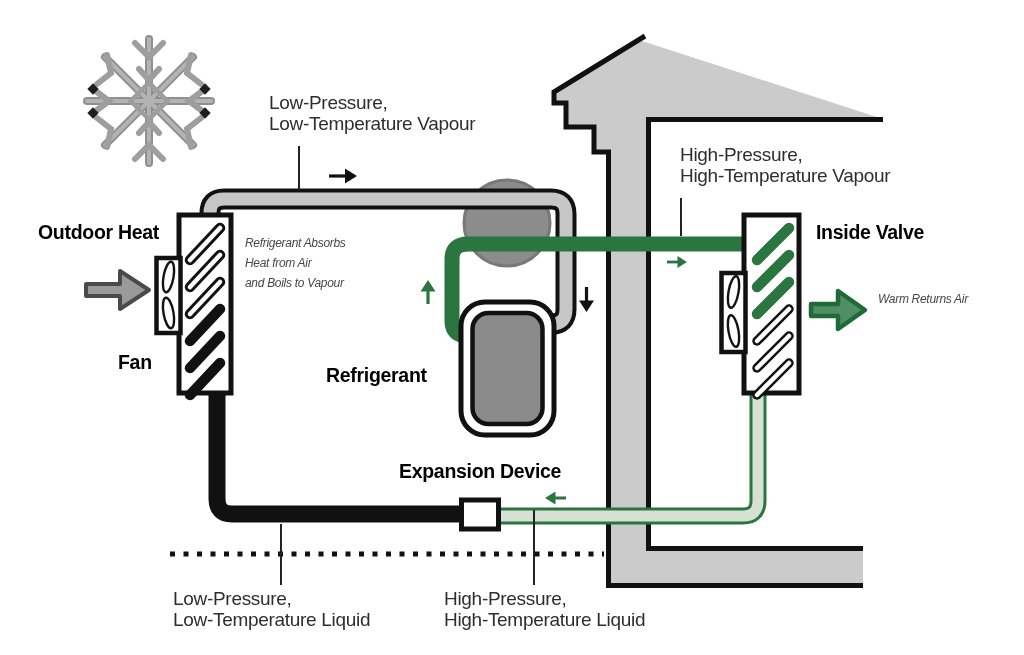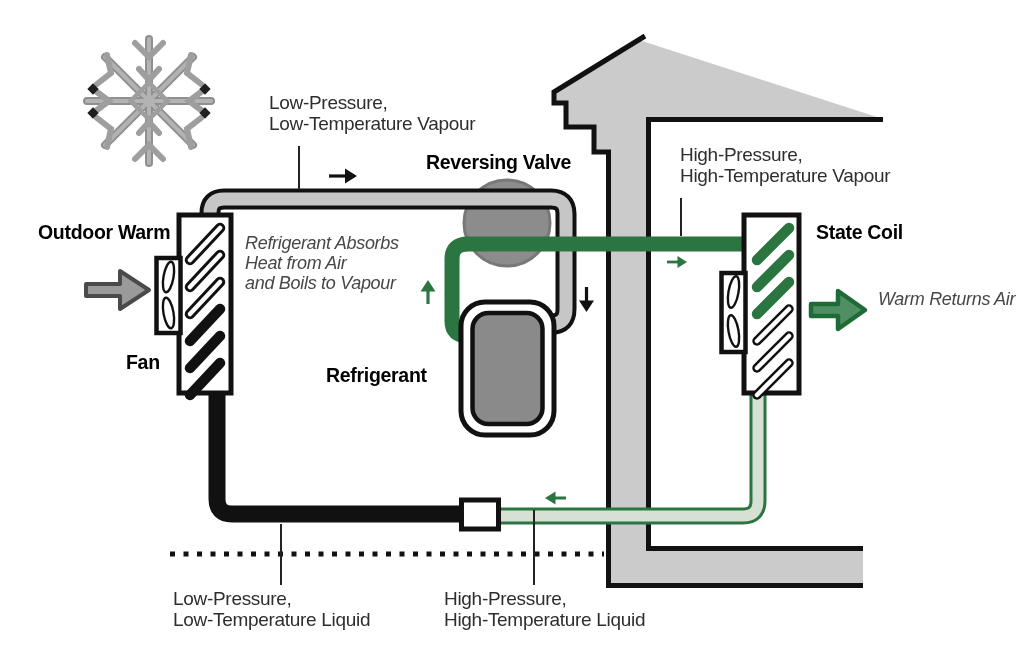--- a/index.html
+++ b/index.html
@@ -7,21 +7,21 @@
     position:relative;width:1024px;height:655px;background:#ffffff;overflow:hidden;
     font-family:"Liberation Sans",sans-serif;
     margin-left:16px;
   }
   #art{position:absolute;left:0;top:0;}
   .lbl{
     position:absolute;font-size:19px;line-height:20.5px;color:#2e2e2e;
     white-space:pre-line;letter-spacing:-0.3px;
   }
   .bold{font-weight:bold;color:#000;font-size:19.5px;}
-  .ital{font-style:italic;color:#474747;font-size:18px;line-height:20px;}
+  .ital{font-style:italic;color:#474747;font-size:12px;line-height:20px;}
 </style>
 </head>
 <body>
 
 <div id="stage">
 
   <svg id="art" width="1024" height="655" viewBox="0 0 1024 655">
 
     <g>
       <polygon points="623,40 867,119 630,117 630,551 847,551 847,588 592,588 592,152 578,152 578,127 550,127 550,103 538,103 538,92" fill="#cbcbcb"></polygon>
@@ -160,29 +160,29 @@
         <rect x="-60" y="-16" width="8" height="8" transform="rotate(45 -56 -12)"></rect>
         <rect x="-60" y="8" width="8" height="8" transform="rotate(45 -56 12)"></rect>
         <rect x="52" y="-16" width="8" height="8" transform="rotate(45 56 -12)"></rect>
         <rect x="52" y="8" width="8" height="8" transform="rotate(45 56 12)"></rect>
       </g>
     </g>
   </svg>
 
   <div class="lbl" style="left:253px;top:93px">Low-Pressure,
 Low-Temperature Vapour</div>
-  <div class="lbl bold" style="left:410px;top:152px">Reversing Valve</div>
   <div class="lbl" style="left:664px;top:145px">High-Pressure,
 High-Temperature Vapour</div>
-  <div class="lbl bold" style="left:22px;top:222px">Outdoor Warm</div>
-  <div class="lbl bold" style="left:800px;top:222px">State Coil</div>
-  <div class="lbl bold" style="left:110px;top:352px">Fan</div>
+  <div class="lbl bold" style="left:22px;top:222px">Outdoor Heat</div>
+  <div class="lbl bold" style="left:800px;top:222px">Inside Valve</div>
+  <div class="lbl bold" style="left:102px;top:352px">Fan</div>
   <div class="lbl ital" style="left:229px;top:233px">Refrigerant Absorbs
 Heat from Air
 and Boils to Vapour</div>
   <div class="lbl bold" style="left:310px;top:365px">Refrigerant</div>
+  <div class="lbl bold" style="left:383px;top:461px">Expansion Device</div>
   <div class="lbl ital" style="left:862px;top:289px">Warm Returns Air</div>
   <div class="lbl" style="left:157px;top:589px">Low-Pressure,
 Low-Temperature Liquid</div>
   <div class="lbl" style="left:428px;top:589px">High-Pressure,
 High-Temperature Liquid</div>
 
 </div>
 
 </body></html>

